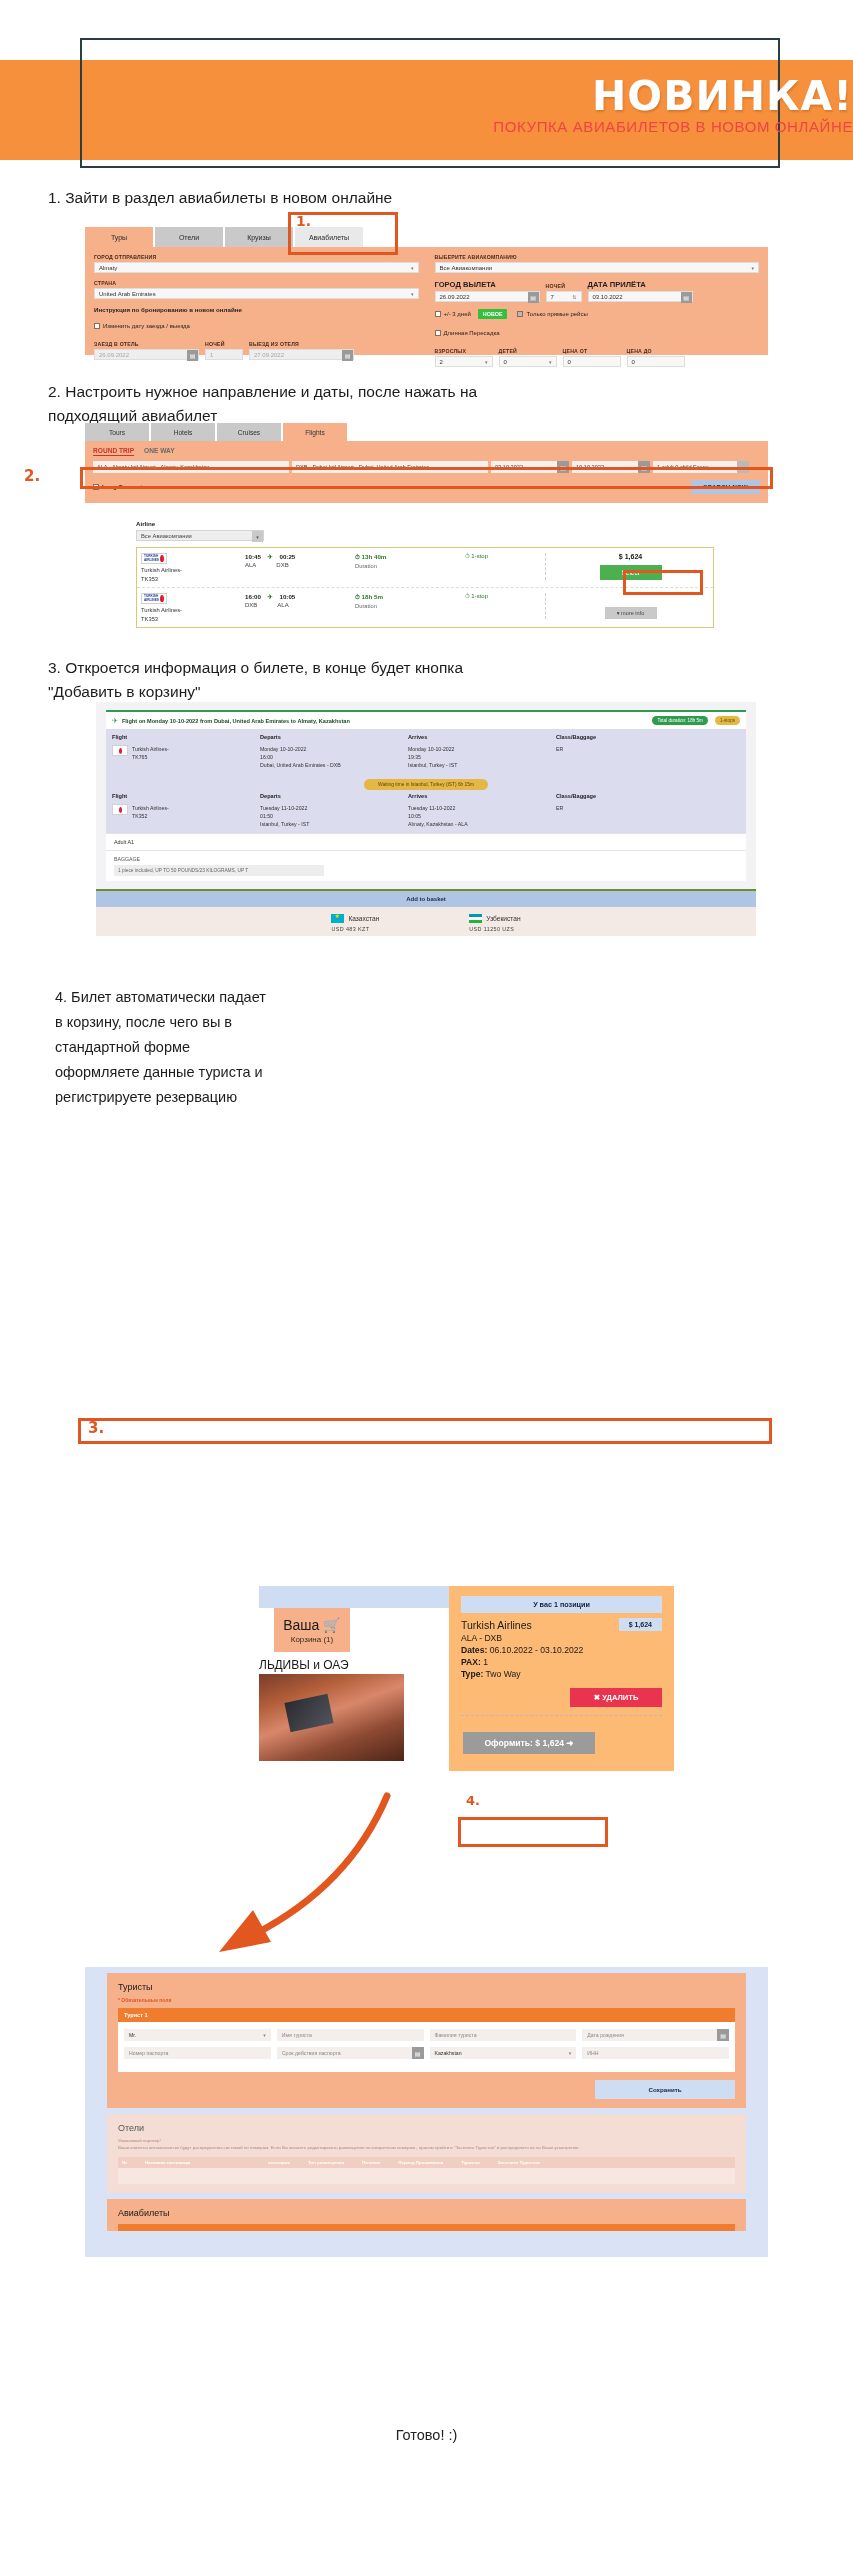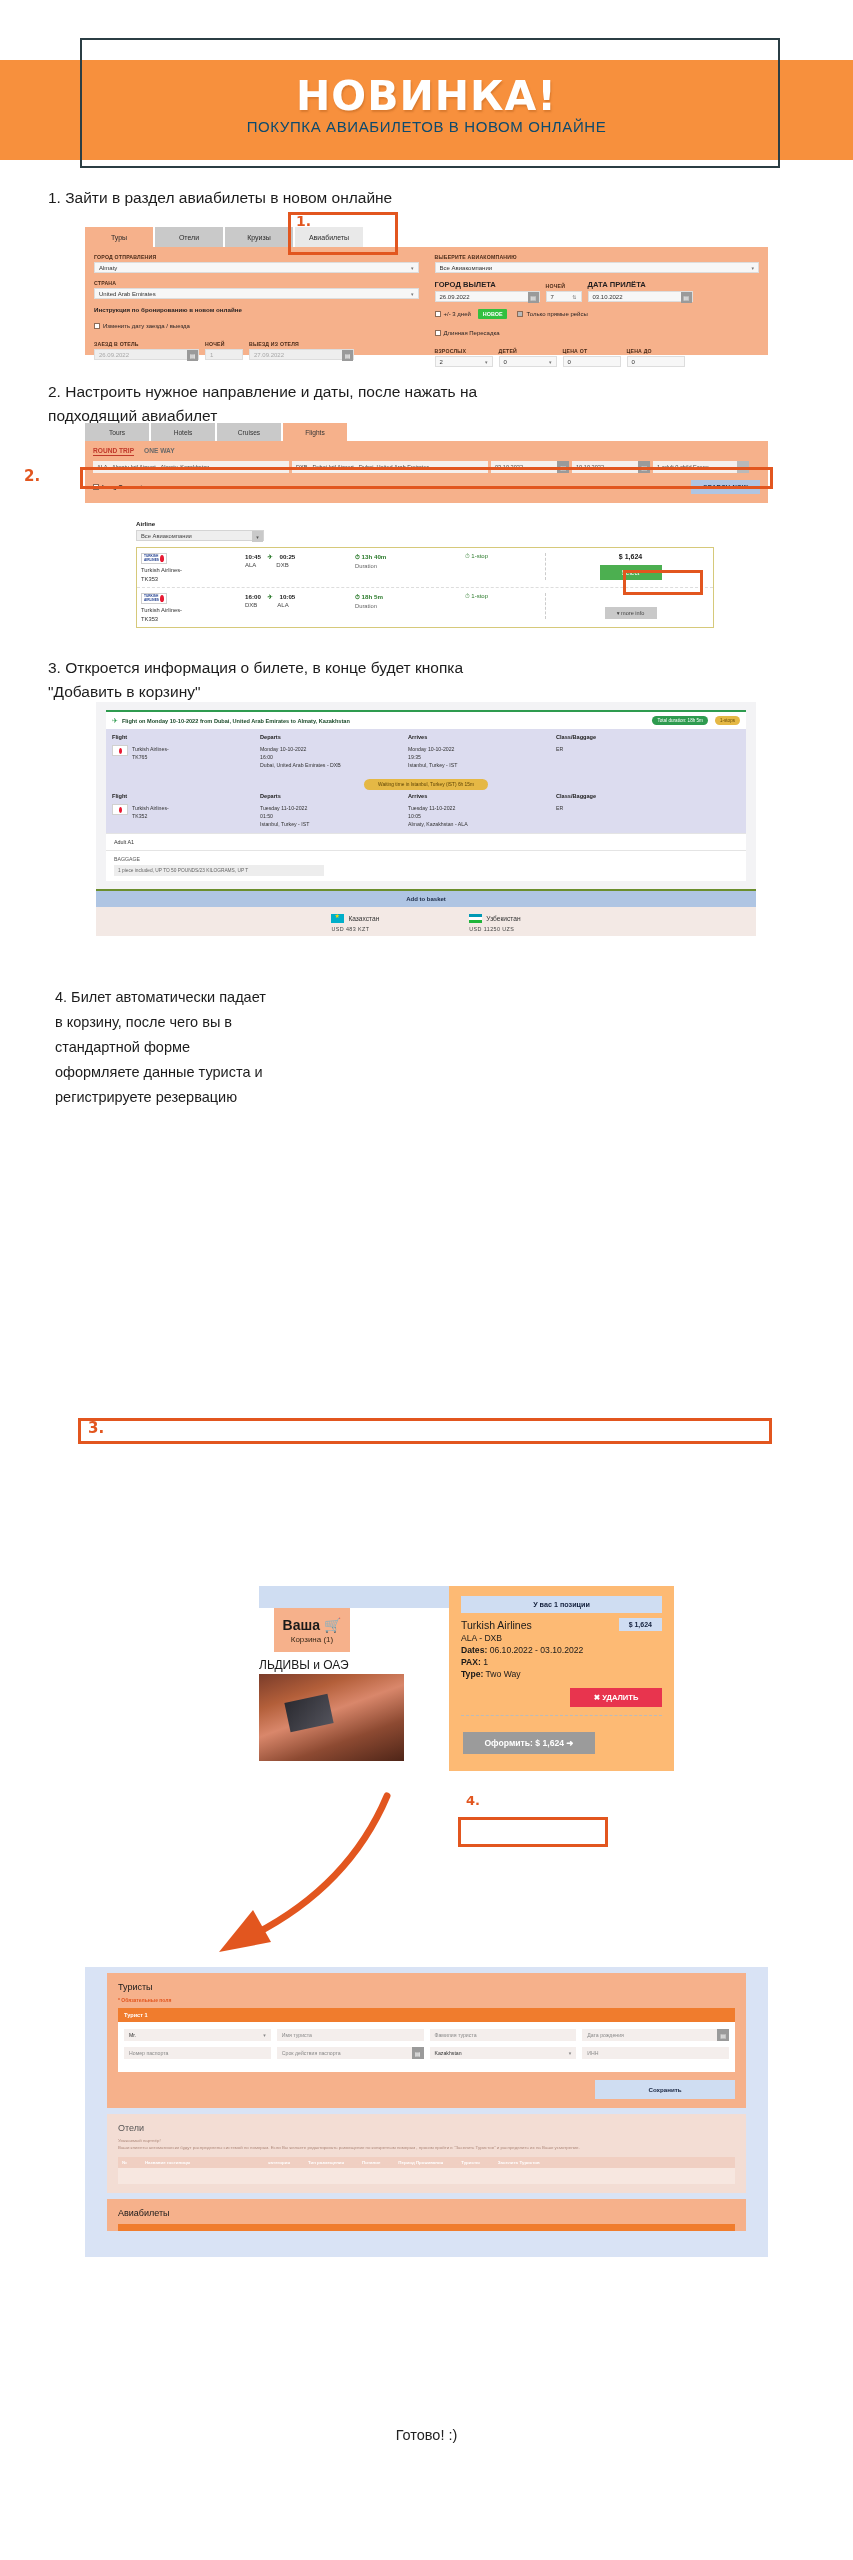--- a/index.html
+++ b/index.html
@@ -22,35 +22,35 @@
   .banner-frame {
     position: absolute;
     top: 38px; left: 80px;
     width: 700px; height: 130px;
     border: 2px solid #2b3e44;
     z-index: 3;
   }
   .banner-title {
     position: absolute;
     top: 72px; left: 0; width: 853px;
-    text-align: center;
+    text-align: right;
     font-size: 41px;
     font-weight: bold;
     color: #ffffff;
     letter-spacing: 1px;
     z-index: 4;
     text-shadow: 1px 2px 2px rgba(160,80,20,.35);
     font-family: "DejaVu Sans", sans-serif;
   }
   .banner-sub {
     position: absolute;
     top: 118px; left: 0; width: 853px;
-    text-align: center;
+    text-align: right;
     font-size: 15px;
-    color: #0c4a6e;
+    color: #ef4444;
     letter-spacing: .6px;
     z-index: 4;
     font-family: "Liberation Sans", sans-serif;
   }
 
   
   .step-text {
     position: absolute;
     color: #1c1c1c;
     font-size: 15.5px;
@@ -195,21 +195,21 @@
   .rate .ln { font-size: 5.4px; color: #444; margin-top: 3px; letter-spacing: .4px; }
 
   
   #shot5 { top: 1586px; left: 259px; width: 190px; height: 175px; overflow: hidden; }
   .cart-bluebar { background: #CFDDF2; height: 22px; }
   .cart-badge {
     position: absolute; top: 22px; left: 15px; width: 76px; height: 44px;
     background: #F6B18B; display: flex; flex-direction: column;
     align-items: center; justify-content: center; z-index: 5;
   }
-  .cart-badge .b1 { font-size: 14px; font-weight: bold; color: #1a1a1a; display:flex; align-items:center; gap:4px; }
+  .cart-badge .b1 { font-size: 14px; font-weight: normal; color: #1a1a1a; display:flex; align-items:center; gap:4px; }
   .cart-badge .b2 { font-size: 8px; color: #3a2a1a; margin-top: 2px; }
   .cart-photo-cap { position: absolute; top: 72px; left: 0; font-size: 12px; color: #1a1a1a; }
   .cart-photo {
     position: absolute; top: 88px; left: 0; width: 145px; height: 88px;
     background: linear-gradient(160deg,#7a3c2a 0%,#b35f3a 25%,#d9876b 45%,#8d4a32 70%,#4d2417 100%);
   }
   .cart-photo::after {
     content:""; position:absolute; left:28px; top:24px; width:44px; height:30px;
     background: linear-gradient(140deg,#2a2a30,#53535c); transform: rotate(-12deg);
   }

